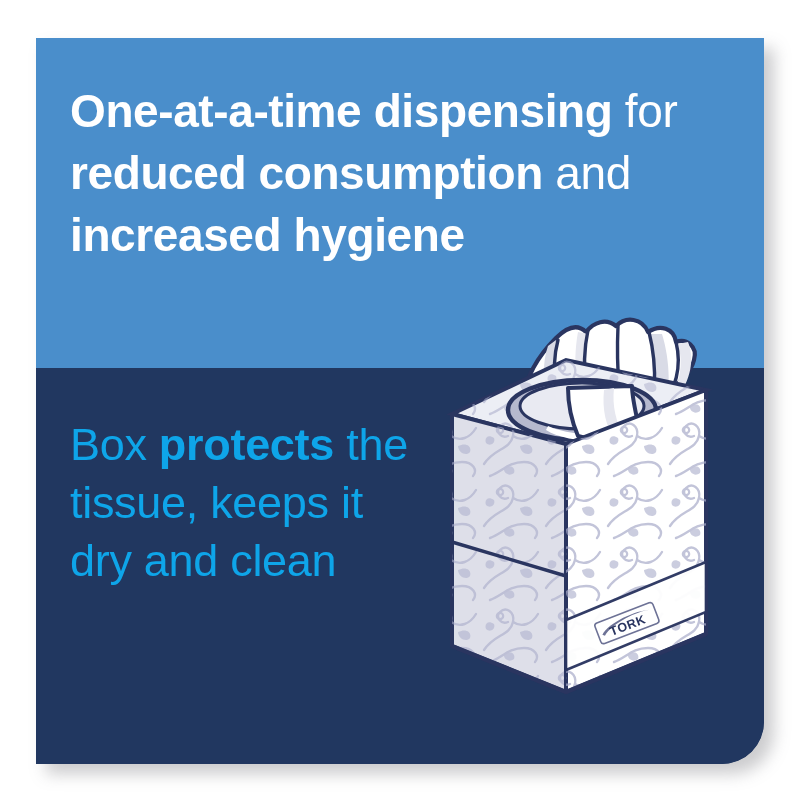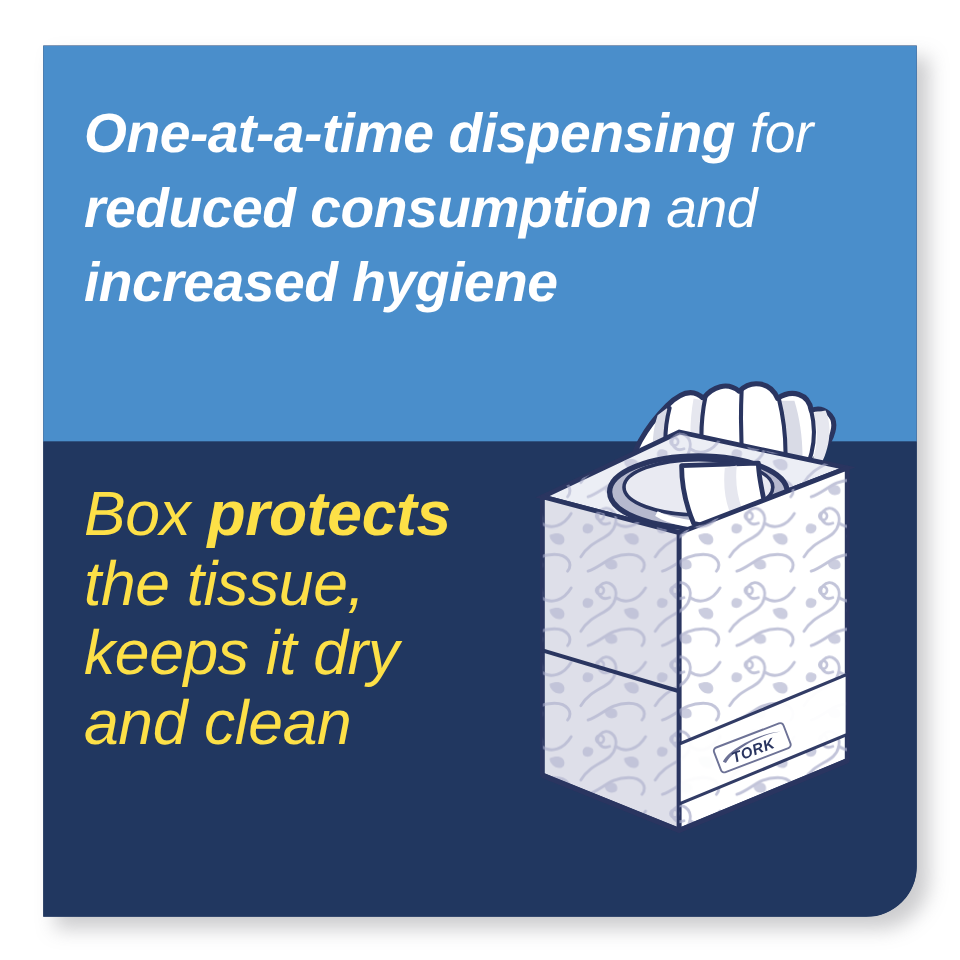--- a/index.html
+++ b/index.html
@@ -23,21 +23,20 @@
   .card {
     position: absolute;
     left: 36px;
     top: 38px;
     width: 728px;
     height: 726px;
     border-radius: 0 0 42px 0;
     overflow: hidden;
     box-shadow: 10px 10px 16px rgba(120,120,125,0.38);
     background: #2a3f66;
-    font-style: italic;
   }
 
   .panel-top {
     position: absolute;
     left: 0; top: 0;
     width: 100%;
     height: 330px;
     background: #4a8ecb;
   }
 
@@ -60,24 +59,24 @@
     line-height: 62px;
     font-weight: 700;
     letter-spacing: -0.4px;
     white-space: normal;
   }
   .headline .lt { font-weight: 400; }
 
   .subline {
     position: absolute;
     left: 34px;
-    top: 362px;
+    top: 378px;
     width: 360px;
-    color: #fde047;
-    font-size: 52px;
+    color: #0ea5e9;
+    font-size: 45px;
     line-height: 58px;
     font-weight: 400;
     letter-spacing: -0.3px;
   }
   .subline .bd { font-weight: 700; }
 
   .artwork {
     position: absolute;
     left: 382px;
     top: 256px;

